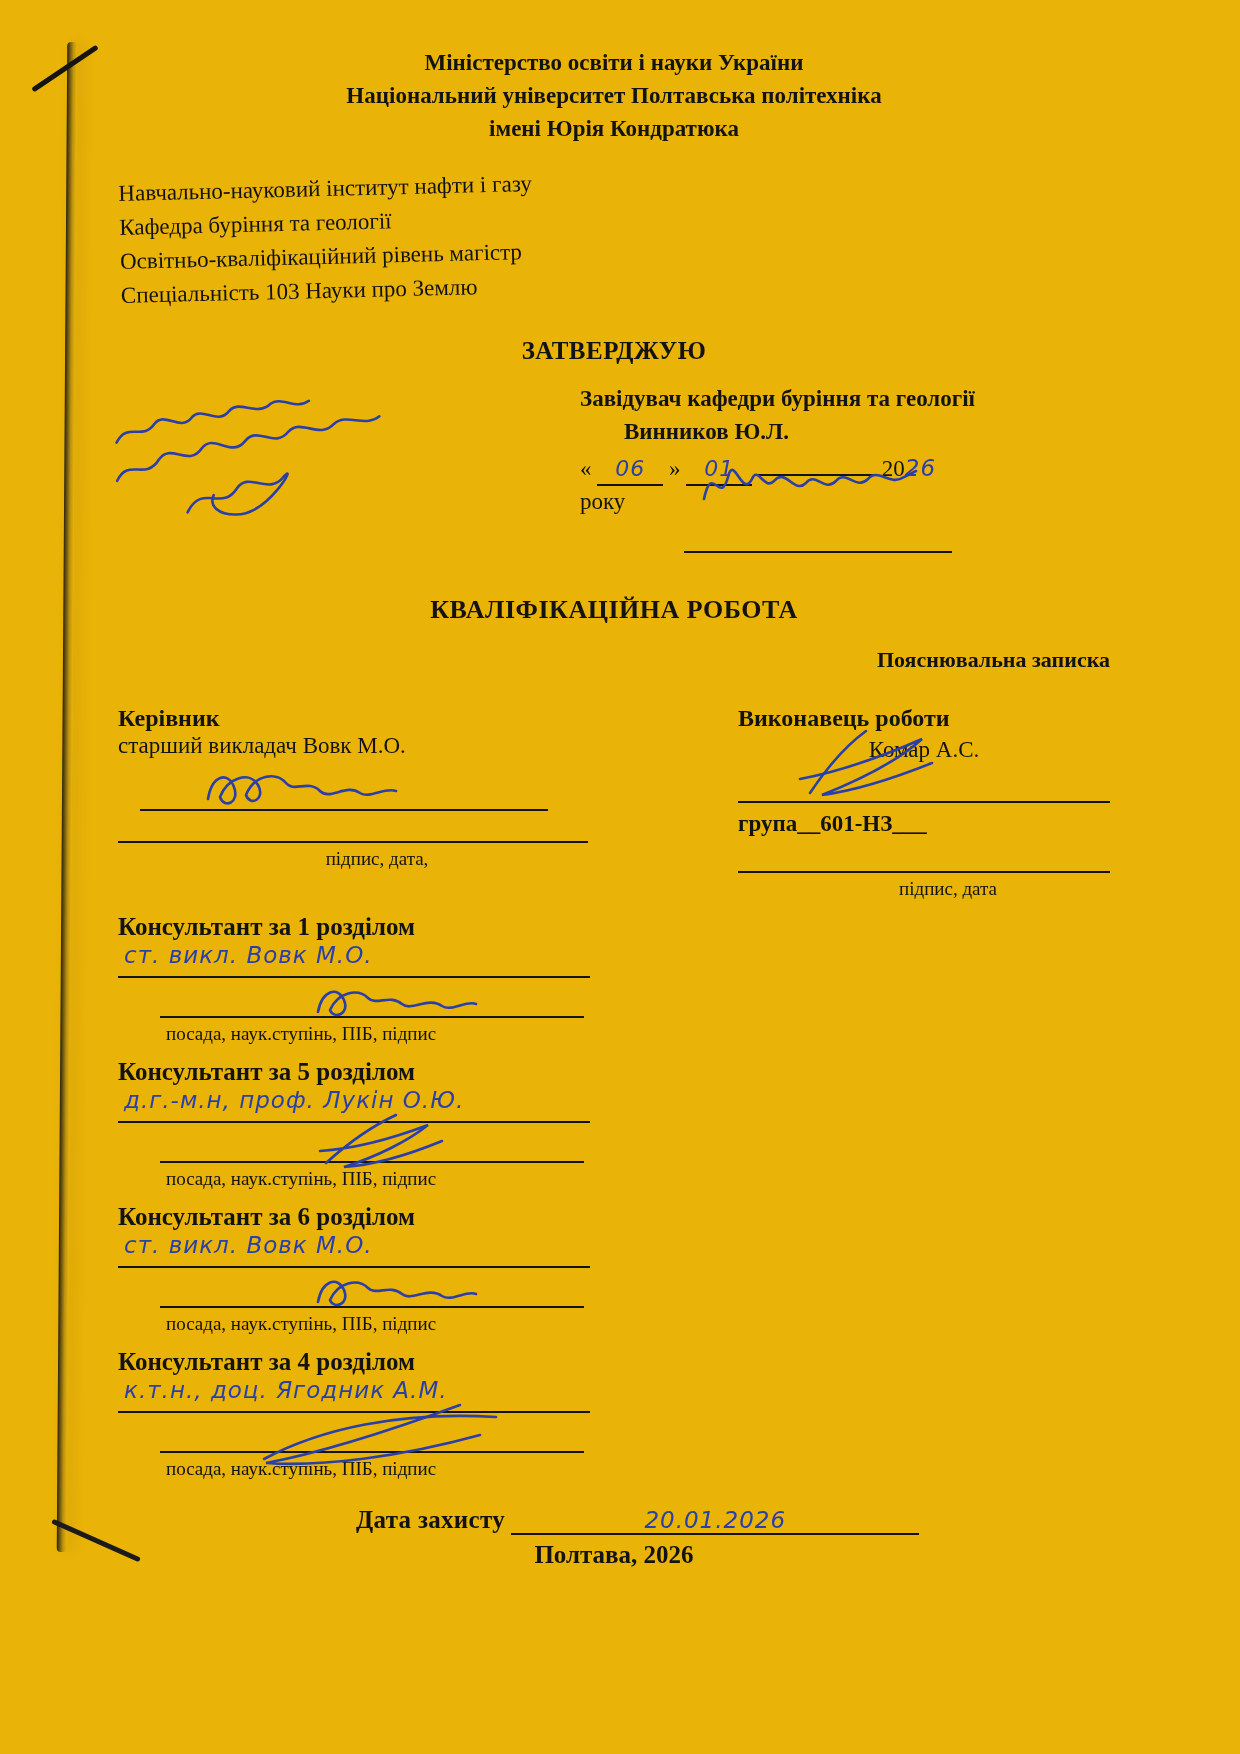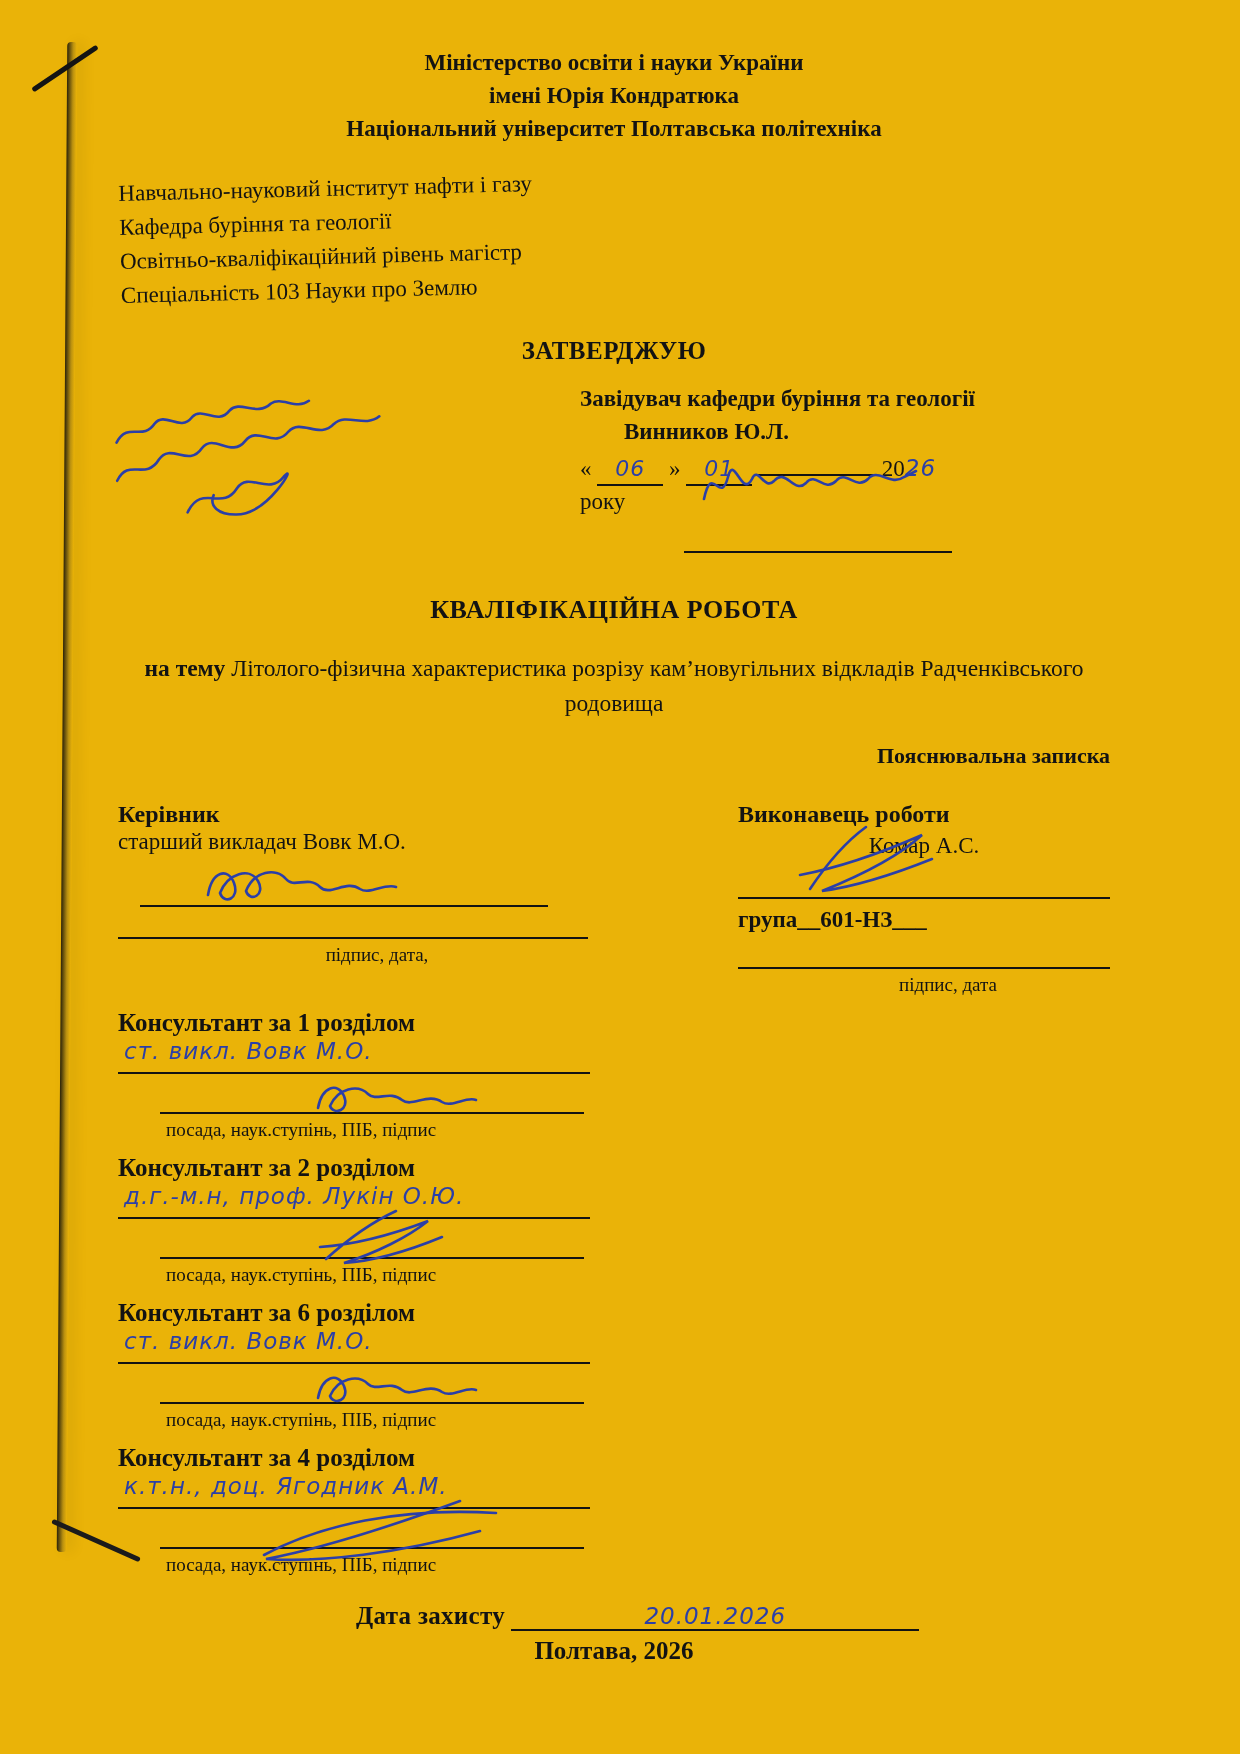--- a/index.html
+++ b/index.html
@@ -88,22 +88,22 @@
 <body>
 
 <div class="page">
   <div class="spine"></div>
   <div class="corner-top"></div>
   <div class="corner-bottom"></div>
 
   <div class="content">
 
     <div class="header-line">Міністерство освіти і науки України</div>
+    <div class="header-line">Національний університет Полтавська політехніка</div>
     <div class="header-line">імені Юрія Кондратюка</div>
-    <div class="header-line">Національний університет Полтавська політехніка</div>
 
     <div class="info-block">
       <div>Навчально-науковий інститут нафти і газу</div>
       <div>Кафедра буріння та геології</div>
       <div>Освітньо-кваліфікаційний рівень магістр</div>
       <div>Спеціальність 103 Науки про Землю</div>
     </div>
 
     <div class="approve-title">ЗАТВЕРДЖУЮ</div>
 
@@ -128,24 +128,20 @@
           <svg class="scribble head-sig" width="224" height="86" viewBox="0 0 224 86">
             <path d="M6 66 C 14 28, 22 74, 30 44 C 36 20, 44 66, 54 46 C 60 32, 66 58, 76 48 C 88 34, 96 62, 108 50 C 118 38, 126 60, 138 48 C 148 36, 158 58, 170 46 C 180 34, 192 54, 206 44 L 218 38"></path>
           </svg>
         </div>
         <div class="under-sig"></div>
       </div>
     </div>
 
     <div class="work-title">КВАЛІФІКАЦІЙНА РОБОТА</div>
 
-    <p class="topic">
-      <span class="b">на тему</span>
-      <span>Літолого-фізична характеристика розрізу кам’новугільних відкладів Радченківського родовища</span>
-    </p>
 
     <div class="subtitle">Пояснювальна записка</div>
 
     <div class="cols">
 
       <div class="col-left">
         <div class="col-label">Керівник</div>
         <div>старший викладач Вовк М.О.</div>
         <div class="sigline1">
           <svg class="scribble" width="204" height="56" viewBox="0 0 204 56">
@@ -179,21 +175,21 @@
       </div>
       <div class="sig-line">
         <svg class="scribble" width="170" height="48" viewBox="0 0 170 48">
           <path d="M8 34 C 12 12, 28 8, 34 22 C 40 36, 24 42, 20 32 C 28 14, 48 10, 58 20 C 66 28, 80 16, 92 26 C 102 34, 118 18, 132 28 C 142 34, 156 22, 166 26"></path>
         </svg>
       </div>
       <div class="caption" style="text-align:left;">посада, наук.ступінь, ПІБ, підпис</div>
     </section>
 
     <section class="consultant">
-      <div class="col-label">Консультант за 2 розділом</div>
+      <div class="col-label">Консультант за 5 розділом</div>
       <div class="hw-line">
         <span class="pen hw">д.г.-м.н, проф. Лукін О.Ю.</span>
       </div>
       <div class="sig-line">
         <svg class="scribble" width="150" height="60" viewBox="0 0 150 60">
           <path d="M16 52 C 36 34, 60 16, 86 4 M10 40 C 40 38, 76 30, 118 14 C 98 30, 66 46, 34 56 C 64 54, 98 44, 132 30"></path>
         </svg>
       </div>
       <div class="caption" style="text-align:left;">посада, наук.ступінь, ПІБ, підпис</div>
     </section>

